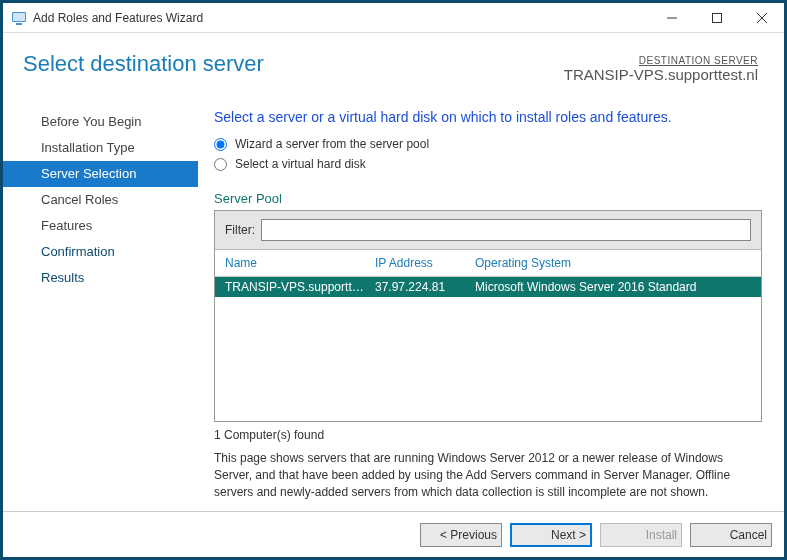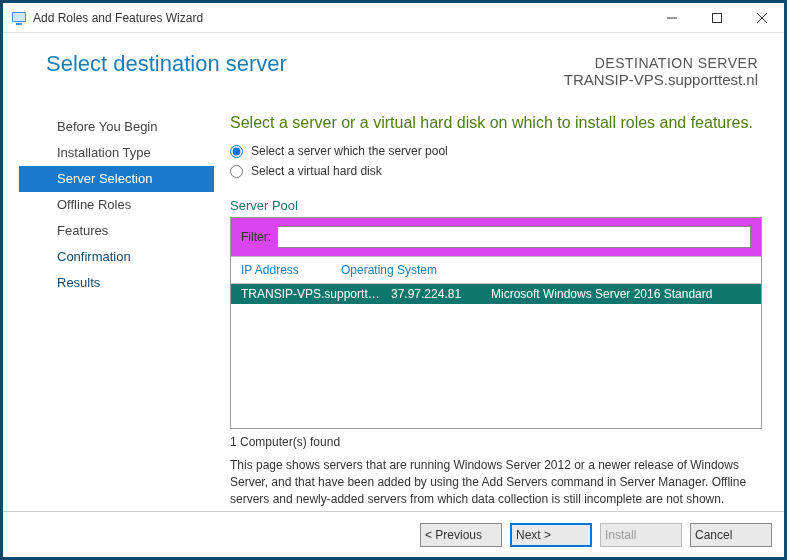--- a/index.html
+++ b/index.html
@@ -52,43 +52,43 @@
       width: 45px;
       display: flex;
       align-items: center;
       justify-content: center;
       font-size: 14px;
       color: #333;
       font-family: "Segoe UI Symbol", sans-serif;
     }
 
     .header-area {
-      padding: 18px 26px 10px 43px;
+      padding: 18px 26px 10px 20px;
       display: flex;
       justify-content: space-between;
       align-items: flex-start;
     }
     .page-title {
       color: #1a7db8;
       font-size: 22px;
       font-weight: 300;
     }
     .dest-block {
       text-align: right;
       font-size: 11px;
       color: #555;
       margin-top: 4px;
     }
-    .dest-label { font-size: 14px; letter-spacing: 0.5px; }
+    .dest-label { font-size: 10px; letter-spacing: 0.5px; text-decoration: underline; }
     .dest-name { font-size: 15px; }
 
     .body-area {
       flex: 1;
       display: flex;
-      padding: 10px 0 0 16px;
+      padding: 10px 0 0 0;
       overflow: hidden;
     }
 
     .sidebar {
       width: 195px;
       padding-top: 6px;
     }
     .sidebar-item {
       height: 26px;
       line-height: 26px;
@@ -105,22 +105,22 @@
       color: #0c4a6e;
     }
 
     .main {
       flex: 1;
       padding: 6px 22px 0 16px;
       display: flex;
       flex-direction: column;
     }
     .instr {
-      font-size: 16px;
-      color: #4d7c0f;
+      font-size: 14px;
+      color: #1d4ed8;
       margin-bottom: 12px;
     }
     .radio-row {
       display: flex;
       align-items: center;
       margin-bottom: 6px;
       font-size: 12px;
     }
     .radio-row input[type=radio] {
       margin-right: 8px;
@@ -133,21 +133,21 @@
       margin-bottom: 4px;
     }
 
     .pool-box {
       border: 1px solid #999;
       display: flex;
       flex-direction: column;
       height: 212px;
     }
     .filter-bar {
-      background: #d946ef;
+      background: #e5e5e5;
       border-bottom: 1px solid #bbb;
       padding: 8px 10px;
       display: flex;
       align-items: center;
       gap: 6px;
     }
     .filter-bar label {
       font-size: 12px;
     }
     .filter-input {
@@ -211,21 +211,21 @@
       padding: 0 12px;
     }
     .btn {
       min-width: 82px;
       height: 24px;
       border: 1px solid #888;
       background: #e9e9e9;
       font-size: 12px;
       color: #333;
       padding: 0 4px;
-      text-align: left;
+      text-align: right;
       line-height: 22px;
     }
     .btn.default {
       border: 2px solid #0078d7;
       line-height: 20px;
     }
     .btn.disabled {
       color: #999;
       border-color: #bbb;
     }
@@ -271,46 +271,47 @@
       <div class="dest-name">TRANSIP-VPS.supporttest.nl</div>
     </div>
   </div>
 
   <div class="body-area">
 
     <div class="sidebar">
       <div class="sidebar-item">Before You Begin</div>
       <div class="sidebar-item">Installation Type</div>
       <div class="sidebar-item active">Server Selection</div>
-      <div class="sidebar-item">Offline Roles</div>
+      <div class="sidebar-item">Cancel Roles</div>
       <div class="sidebar-item">Features</div>
       <div class="sidebar-item disabled">Confirmation</div>
       <div class="sidebar-item disabled">Results</div>
     </div>
 
     <div class="main">
       <div class="instr">Select a server or a virtual hard disk on which to install roles and features.</div>
 
       <label class="radio-row">
         <input type="radio" name="src" checked="" style="">
-        <span>Select a server which the server pool</span>
+        <span>Wizard a server from the server pool</span>
       </label>
       <label class="radio-row">
         <input type="radio" name="src" style="">
         <span>Select a virtual hard disk</span>
       </label>
 
       <div class="section-label">Server Pool</div>
 
       <div class="pool-box">
         <div class="filter-bar">
           <label>Filter:</label>
           <input type="text" class="filter-input" value="" style="">
         </div>
         <div class="table-header">
+          <div class="col-name">Name</div>
           <div class="col-ip">IP Address</div>
           <div class="col-os">Operating System</div>
         </div>
         <div class="table-body">
           <div class="table-row selected">
             <div class="col-name">TRANSIP-VPS.supporttes...</div>
             <div class="col-ip">37.97.224.81</div>
             <div class="col-os">Microsoft Windows Server 2016 Standard</div>
           </div>
         </div>

